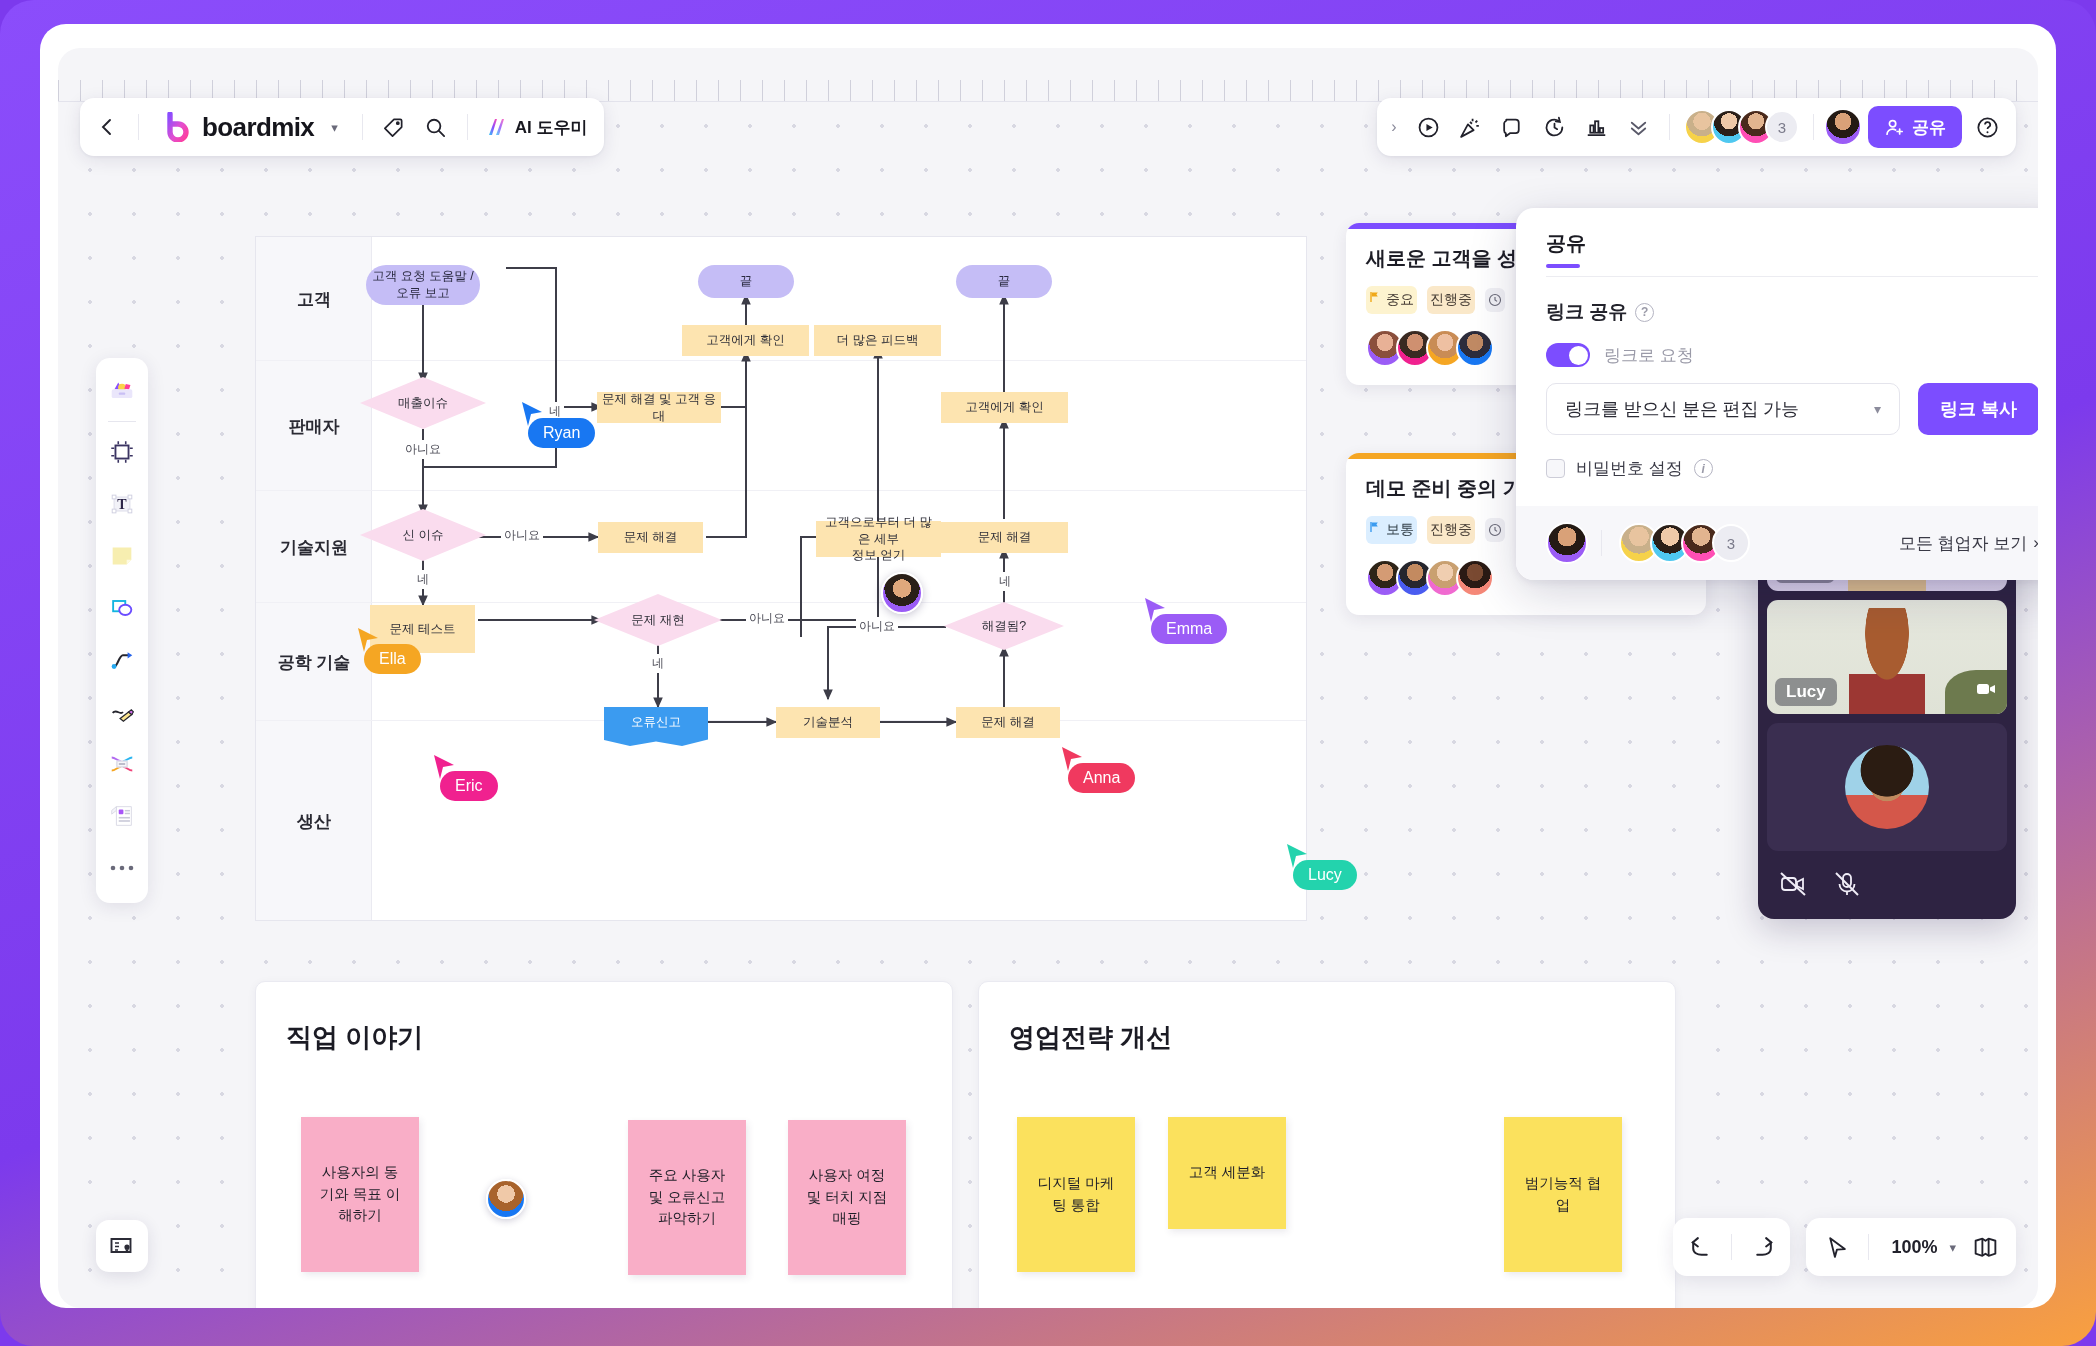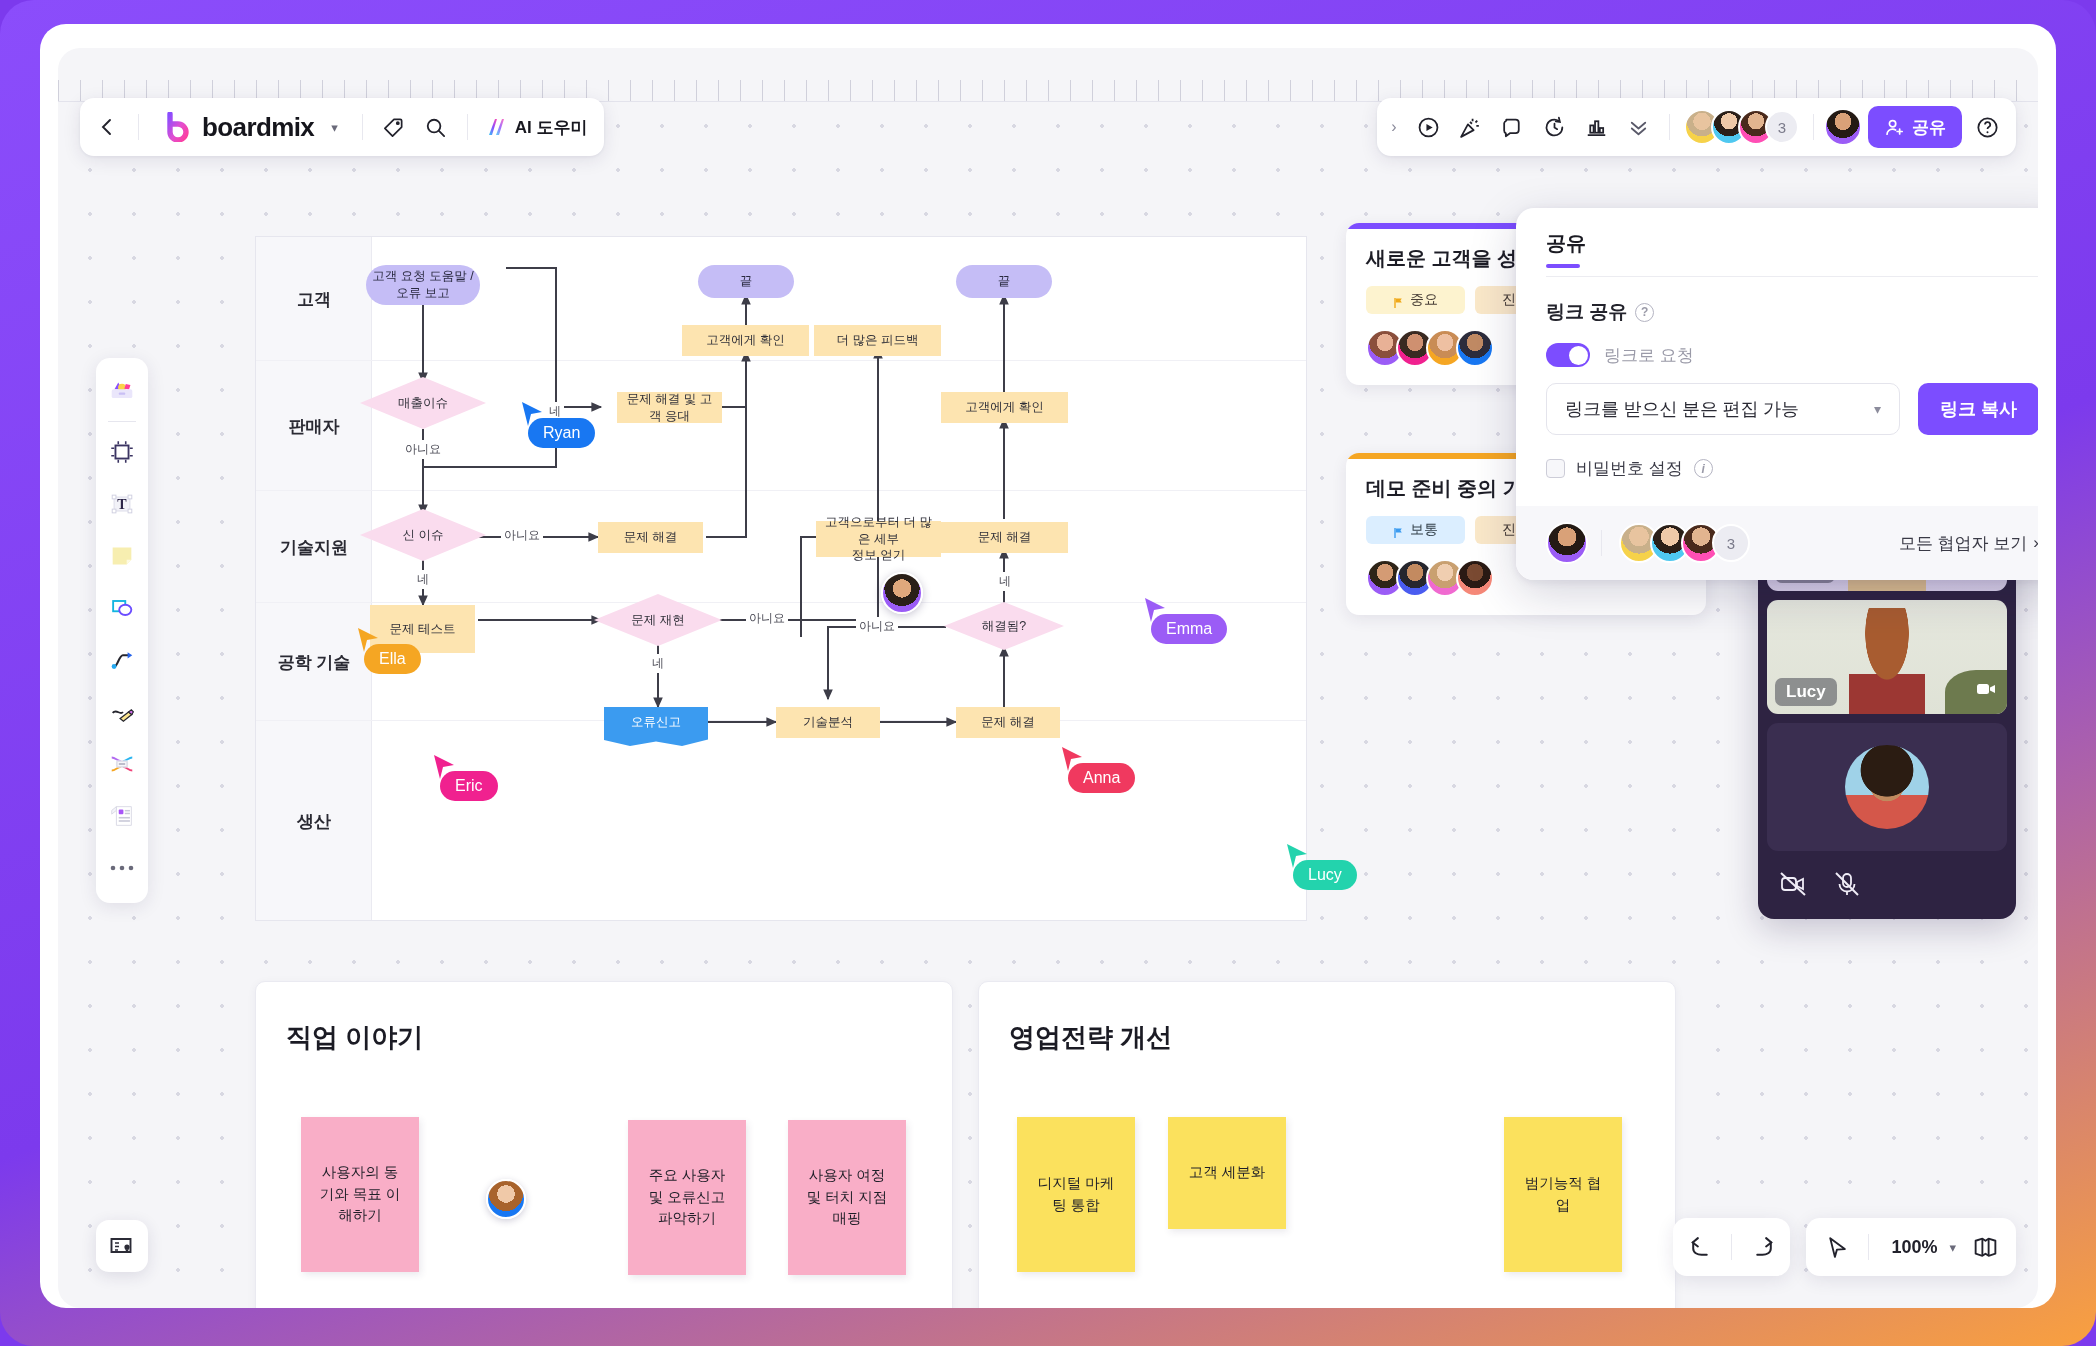--- a/index.html
+++ b/index.html
@@ -251,21 +251,21 @@
   .task-card {
     position: absolute; background: #fff; border-radius: 13px;
     box-shadow: 0 4px 16px rgba(40,30,80,.09);
     overflow: hidden;
   }
   .tc-bar { height: 6px; }
   .tc-in { padding: 16px 20px 18px 20px; }
   .tc-title { font-size: 20px; font-weight: 700; color: #1d1d26; white-space: nowrap; }
   .tc-tags { display: flex; align-items: center; gap: 10px; margin-top: 14px; }
   .tag {
-    font-size: 14px; padding: 5px 27px; border-radius: 6px; display:flex; align-items:flex-end; gap:5px;
+    font-size: 14px; padding: 5px 3px; border-radius: 6px; display:flex; align-items:flex-start; gap:5px;
     white-space: nowrap;
   }
   .tag.prio-hi { background: #fdf3cf; color: #4a4038; }
   .tag.prio-md { background: #dbeeff; color: #33404a; }
   .tag.status { background: #fae8c9; color: #4a4038; }
   .tag.date { background: #f0f0f4; color: #4a4a55; }
   .tc-avs { display: flex; align-items: center; margin-top: 15px; }
   .tc-avs .avatar { margin-left: -8px; }
   .tc-avs .avatar:first-child { margin-left: 0; }
 
@@ -413,21 +413,21 @@
       <div class="node n-rect" style="left:426px;top:88px;width:127px;height:31px">
         <span>고객에게 확인</span>
       </div>
       <div class="node n-rect" style="left:558px;top:88px;width:127px;height:31px">
         <span>더 많은 피드백</span>
       </div>
       <div class="node n-dia" style="left:104px;top:140px;width:126px;height:52px">
         <div class="dia-shape"></div>
         <span class="dia-txt">매출이슈</span>
       </div>
-      <div class="node n-rect" style="left:361px;top:155px;width:105px;height:31px">
+      <div class="node n-rect" style="left:341px;top:155px;width:124px;height:31px">
         <span>문제 해결 및 고객 응대</span>
       </div>
       <div class="node n-rect" style="left:685px;top:155px;width:127px;height:31px">
         <span>고객에게 확인</span>
       </div>
       <div class="node n-dia" style="left:104px;top:272px;width:126px;height:52px">
         <div class="dia-shape"></div>
         <span class="dia-txt">신 이슈</span>
       </div>
       <div class="node n-rect" style="left:342px;top:285px;width:105px;height:31px">

